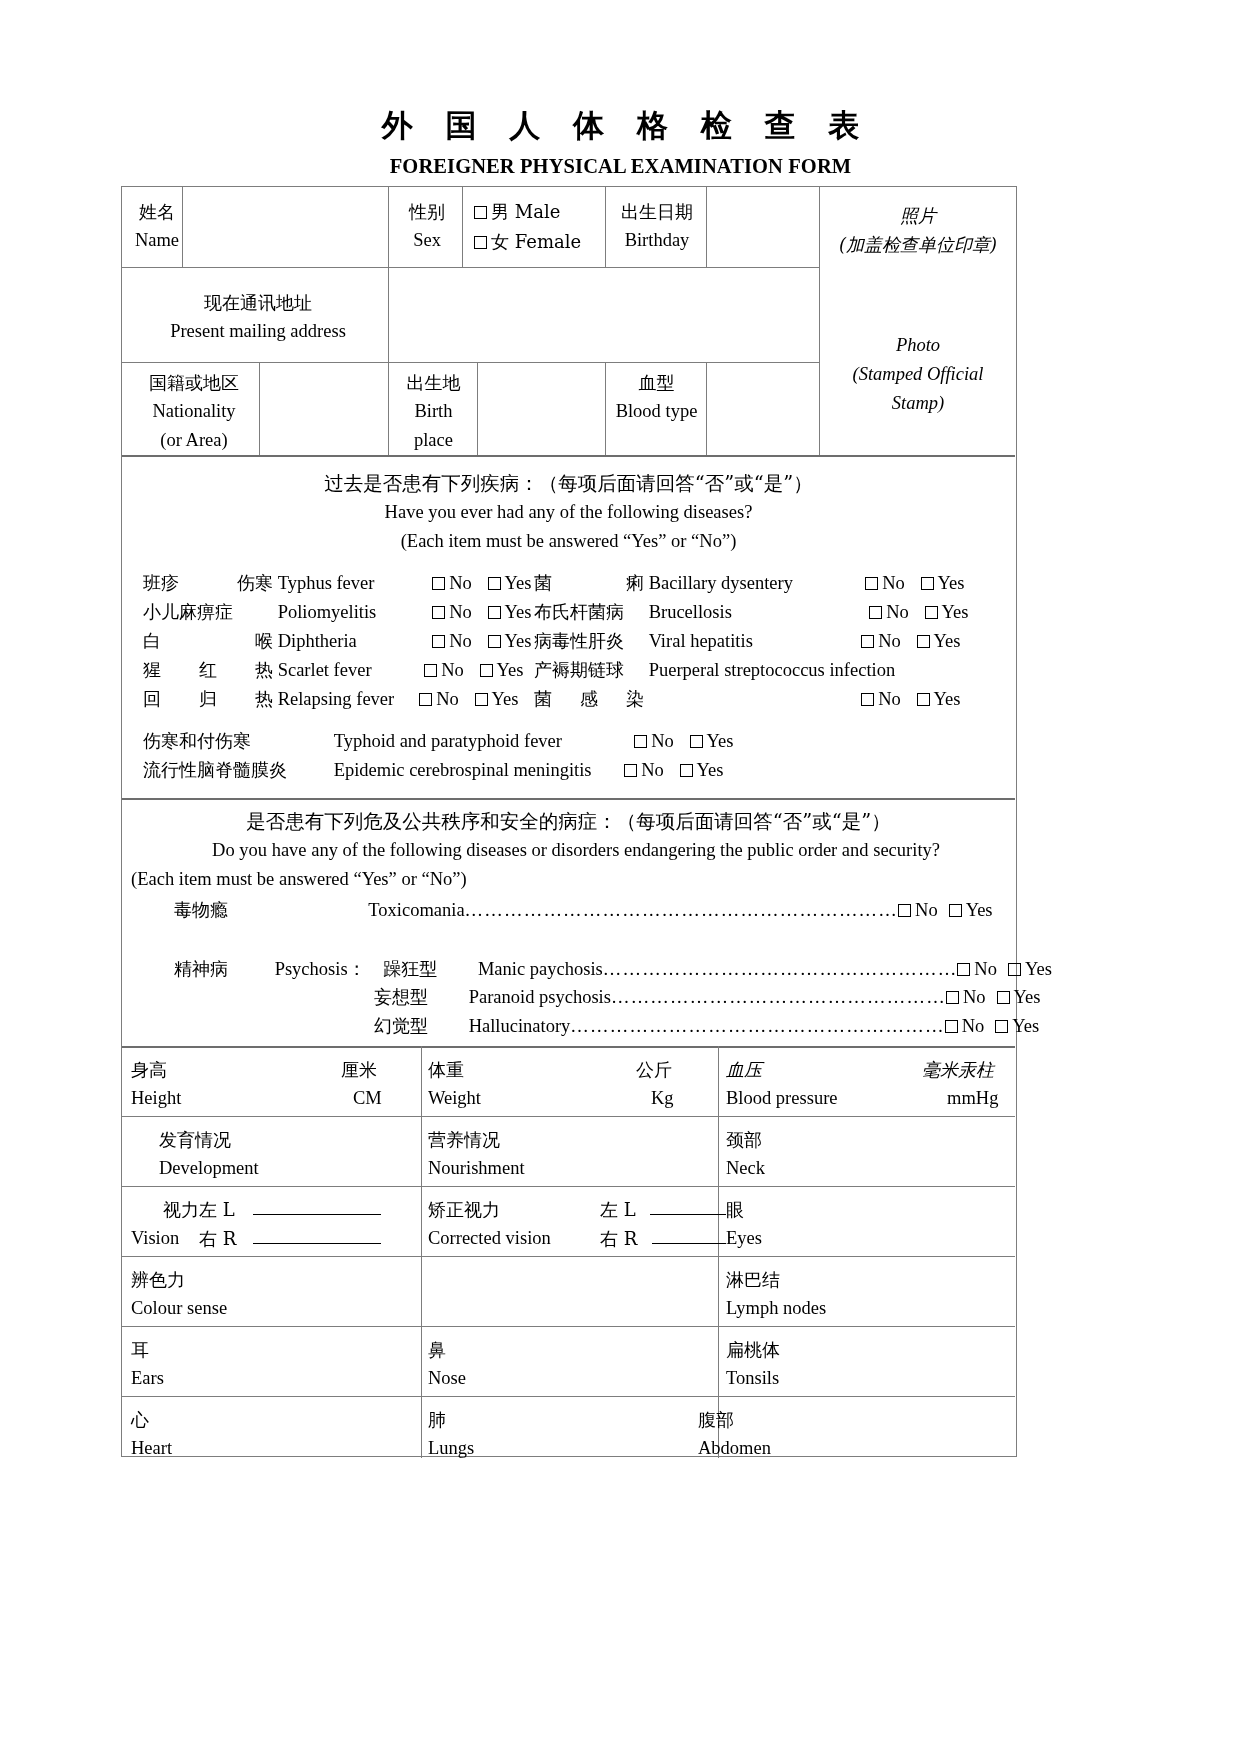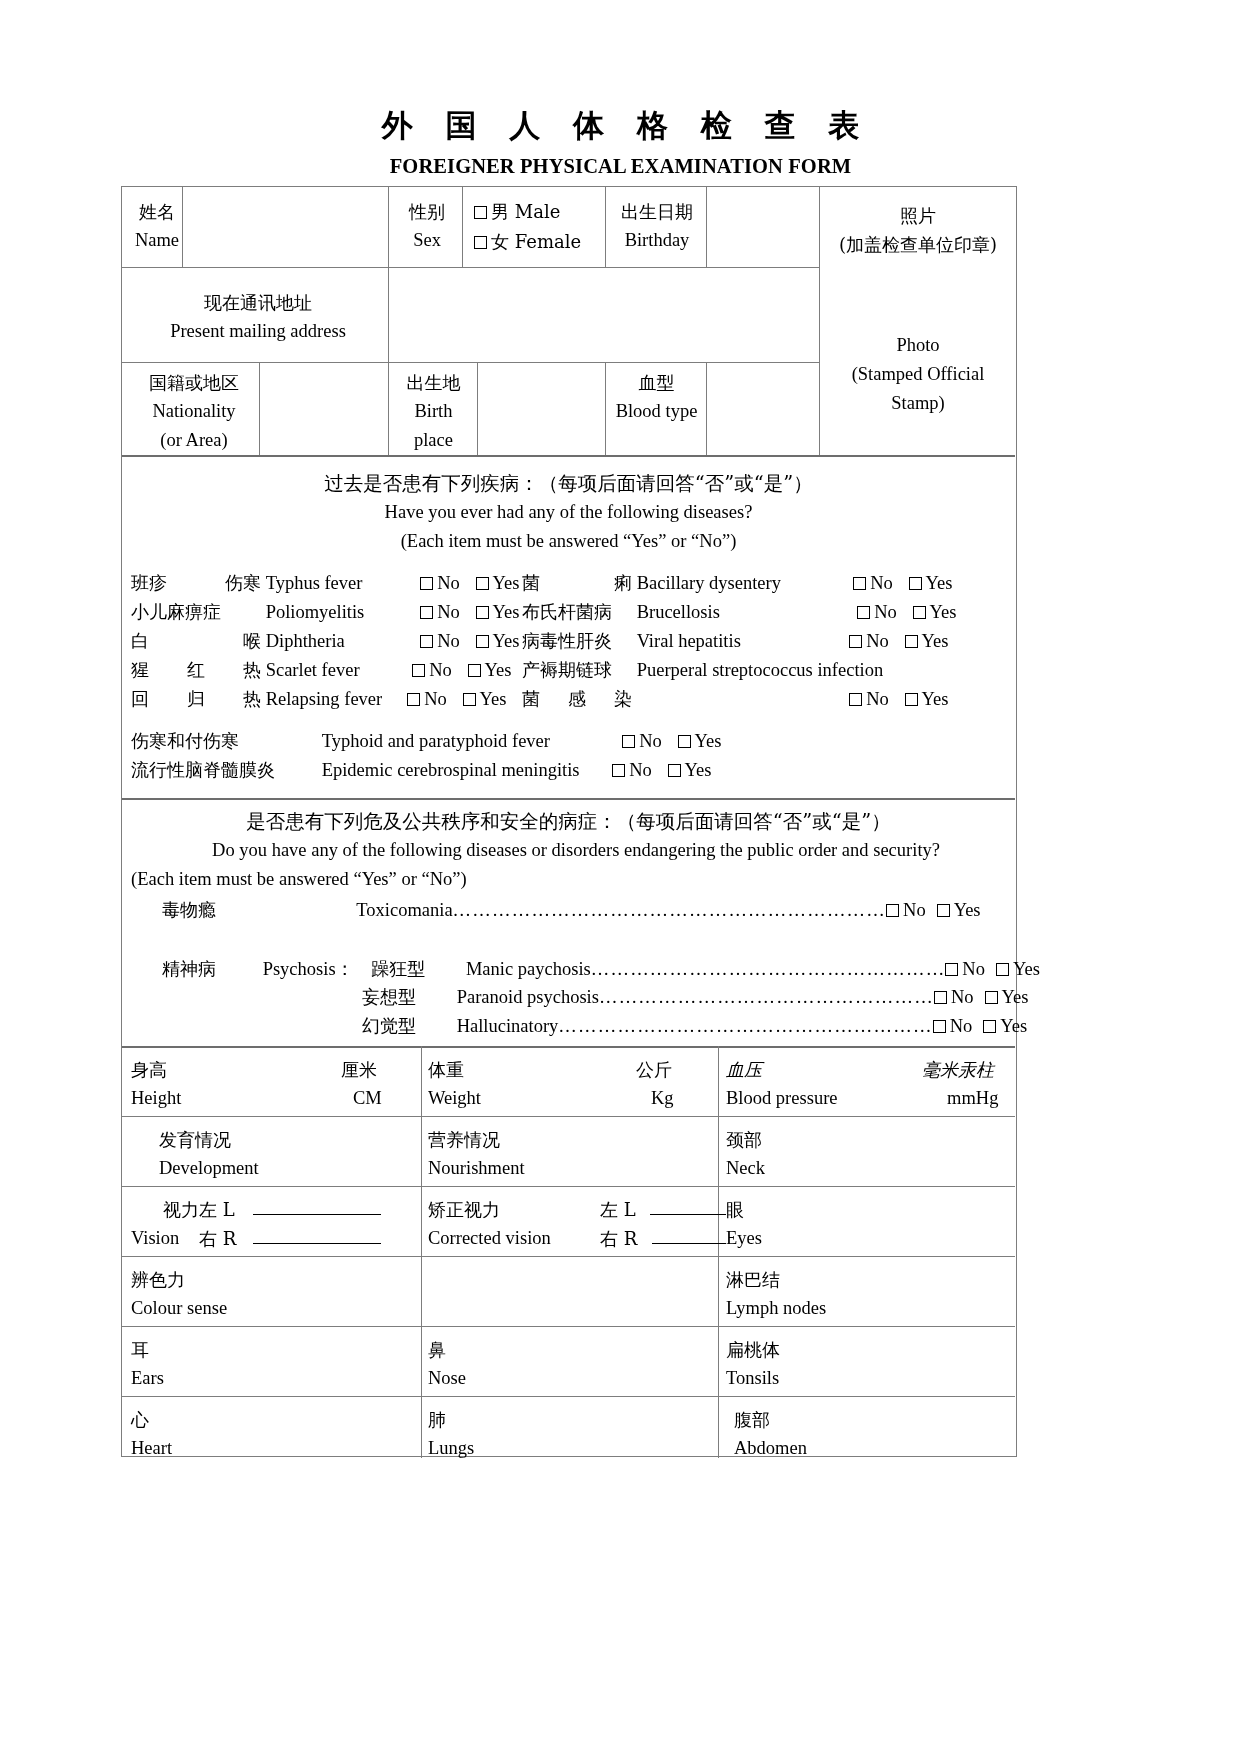--- a/index.html
+++ b/index.html
@@ -85,20 +85,21 @@
     box-sizing: border-box;
     vertical-align: -1px;
     margin-right: 4px;
   }
 
   
   .drow {
     position: absolute;
     white-space: nowrap;
     font-size: 18.5px;
+    margin-left: 12px;
   }
   .cnname {
     display: inline-block;
     font-family: "DejaVu Serif", "Liberation Serif", serif;
     font-size: 18px;
   }
   .spread {
     display: inline-flex;
     justify-content: space-between;
   }
@@ -200,21 +201,21 @@
       <div class="lbl en">place</div>
     </div>
     <div class="cell" style="left:357px; top:177px; width:124px; height:89px;"></div>
 
     <div class="cell" style="left:487px; top:181px; width:95px; text-align:center;">
       <div class="lbl cn">血型</div>
       <div class="lbl en">Blood type</div>
     </div>
     <div class="cell" style="left:586px; top:177px; width:109px; height:89px;"></div>
 
-    <div class="cell ctr" style="left:699px; top:0; width:194px; height:268px;">
+    <div class="cell ctr" style="left:699px; top:0; width:194px; height:268px;font-style:italic;">
       <div class="lbl cn" style="margin-top:14px;">照片</div>
       <div class="lbl cn">(加盖检查单位印章)</div>
       <div class="lbl en" style="margin-top:72px;">Photo</div>
       <div class="lbl en">(Stamped Official</div>
       <div class="lbl en">Stamp)</div>
     </div>
 
     <div class="cell ctr" style="left:0; top:282px; width:893px;">
       <div class="lbl cn" style="font-size:19.5px;">过去是否患有下列疾病：（每项后面请回答“否”或“是”）</div>
       <div class="lbl en">Have you ever had any of the following diseases?</div>
@@ -457,19 +458,19 @@
     </div>
 
     <div class="cell" style="left:9px; top:1218px; width:286px;">
       <div class="lbl cn">心</div>
       <div class="lbl en">Heart</div>
     </div>
     <div class="cell" style="left:306px; top:1218px; width:286px;">
       <div class="lbl cn">肺</div>
       <div class="lbl en">Lungs</div>
     </div>
-    <div class="cell" style="left:612px; top:1218px; width:285px;">
+    <div class="cell" style="left:576px; top:1218px; width:285px;">
       <div class="lbl cn">腹部</div>
       <div class="lbl en">Abdomen</div>
     </div>
 
   </div>
 </div>
 
 </body></html>

